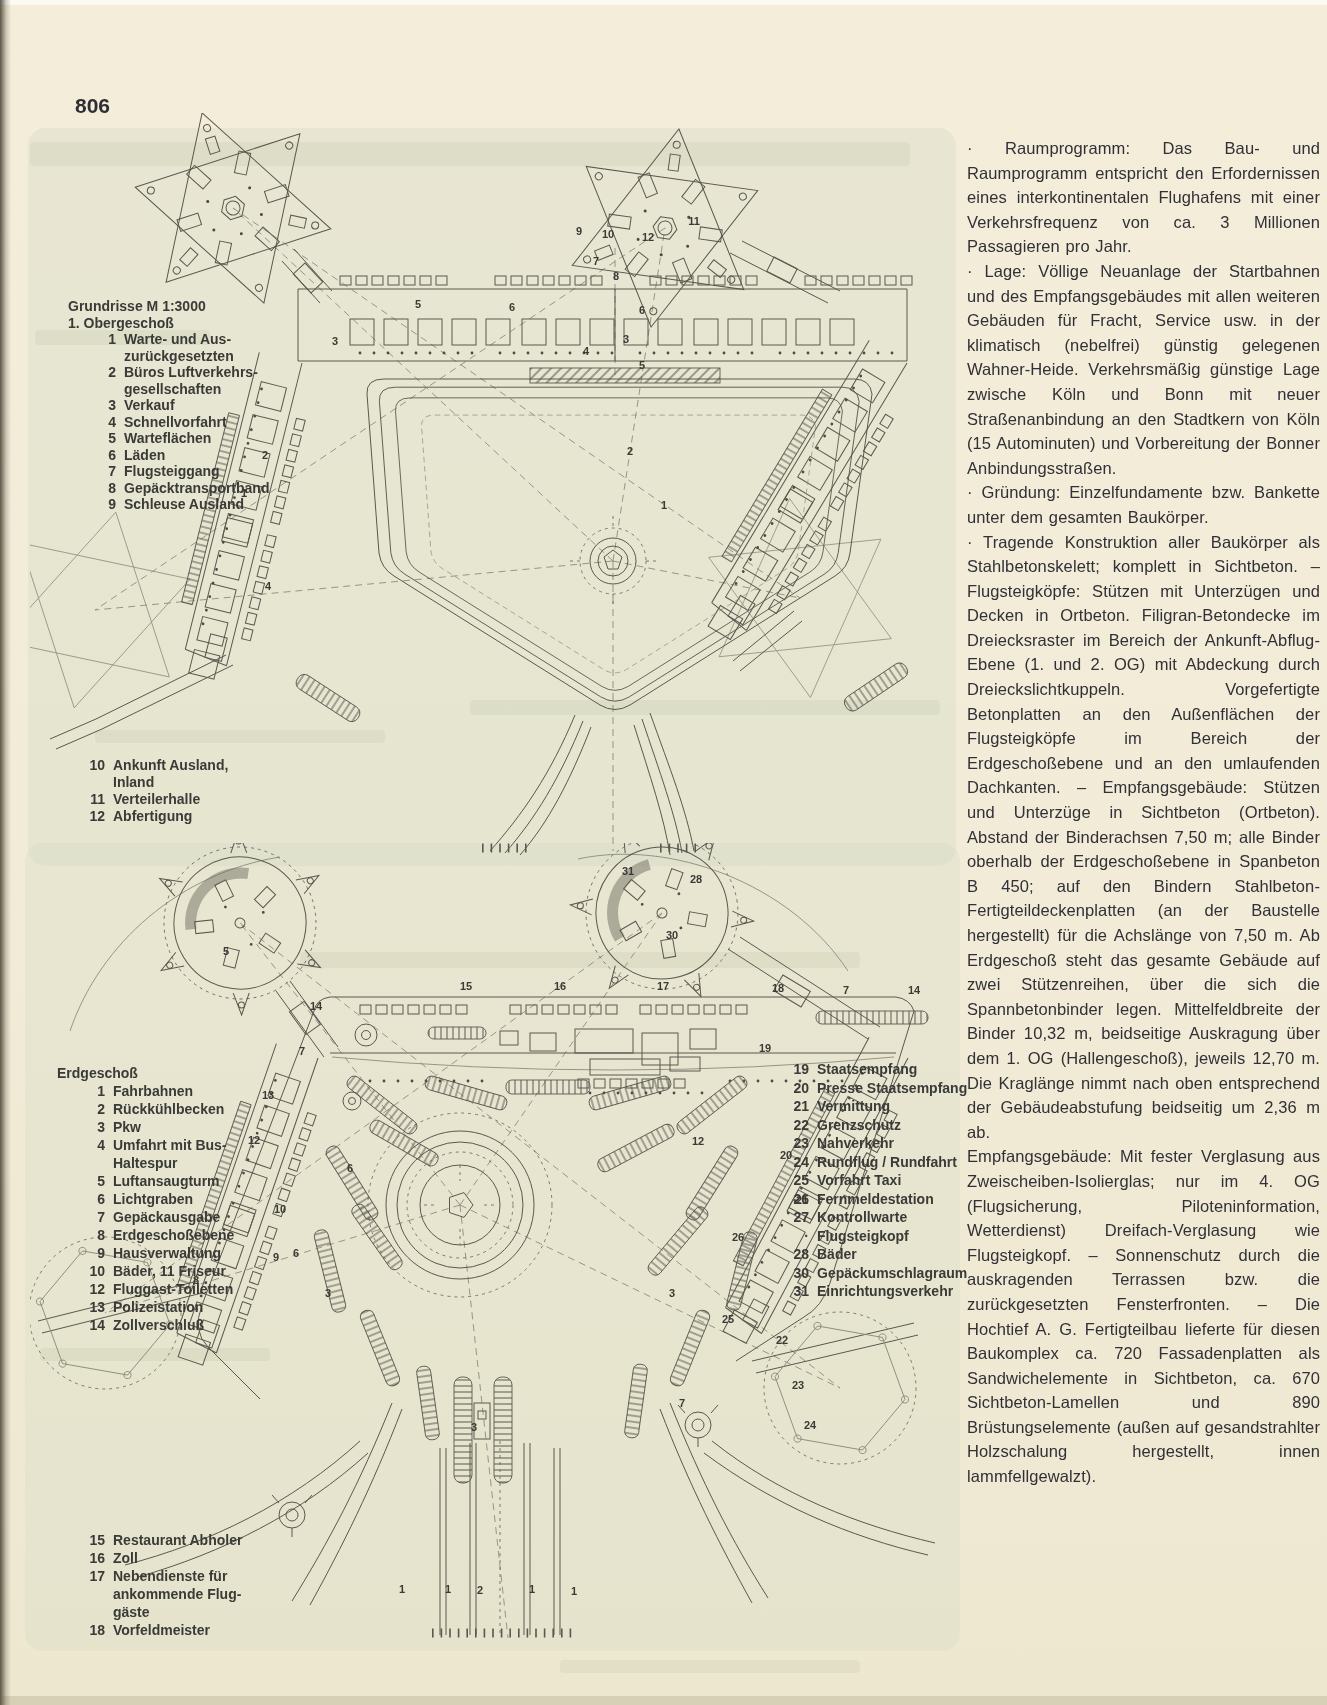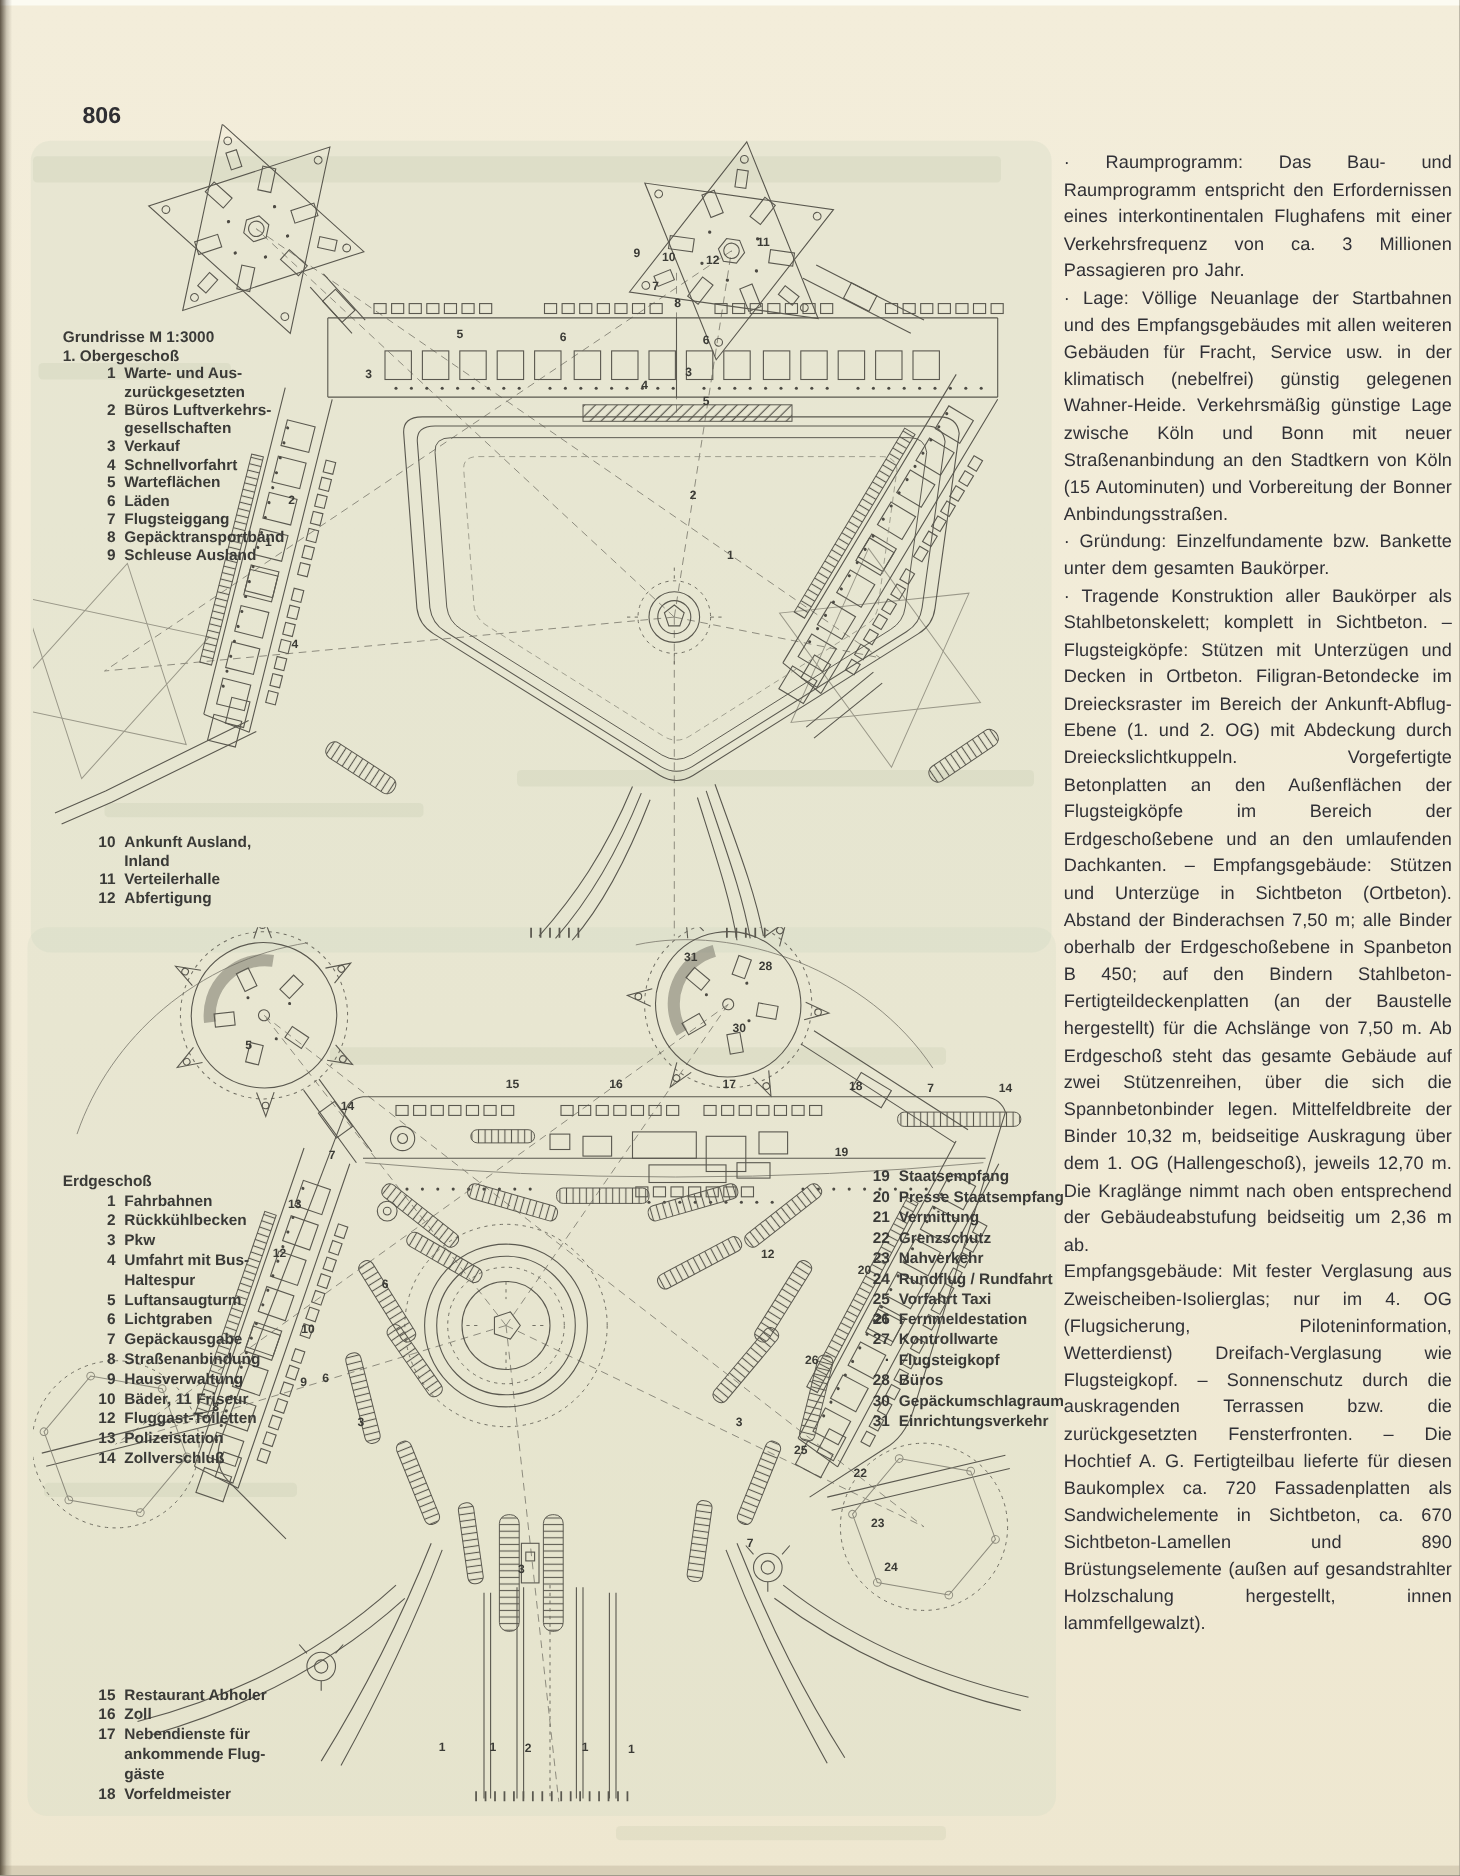--- a/index.html
+++ b/index.html
@@ -16,21 +16,21 @@
   .plan-tint{position:absolute;z-index:0;border-radius:18px;}
   .smudge{position:absolute;background:rgba(138,154,118,.10);z-index:0;border-radius:4px;}
 
   #page-number{position:absolute;left:75px;top:94px;font-size:21px;font-weight:700;color:#2f2f33;z-index:4;}
 
   .legend{position:absolute;z-index:4;color:#3a3a37;font-weight:700;}
   .legend .leg-title{margin:0 0 0 0;}
   .legend .leg-row{display:flex;align-items:flex-start;}
   .legend .leg-num{flex:none;text-align:right;margin-right:8px;}
   .legend .leg-label{white-space:pre-line;}
-  #legend-og{left:57px;top:298px;width:210px;font-size:14px;line-height:16.5px;}
+  #legend-og{left:68px;top:298px;width:210px;font-size:14px;line-height:16.5px;}
   #legend-og .leg-num{width:48px;}
   #legend-og2{left:57px;top:757px;width:210px;font-size:14px;line-height:17px;}
   #legend-og2 .leg-num{width:48px;}
   #legend-eg{left:57px;top:1064px;width:215px;font-size:14px;line-height:18px;}
   #legend-eg .leg-num{width:48px;}
   #legend-eg2{left:57px;top:1531px;width:215px;font-size:14px;line-height:18px;}
   #legend-eg2 .leg-num{width:48px;}
   #legend-mid{left:775px;top:1060px;width:310px;font-size:14px;line-height:18.5px;}
   #legend-mid .leg-num{width:34px;}
 
@@ -695,21 +695,21 @@
           <span class="leg-label">Lichtgraben</span>
         </div>
 
         <div class="leg-row">
           <span class="leg-num">7</span>
           <span class="leg-label">Gepäckausgabe</span>
         </div>
 
         <div class="leg-row">
           <span class="leg-num">8</span>
-          <span class="leg-label">Straßenanbindung</span>
+          <span class="leg-label">Erdgeschoßebene</span>
         </div>
 
         <div class="leg-row">
           <span class="leg-num">9</span>
           <span class="leg-label">Hausverwaltung</span>
         </div>
 
         <div class="leg-row">
           <span class="leg-num">10</span>
           <span class="leg-label">Bäder, 11 Friseur</span>
@@ -807,21 +807,21 @@
           <span class="leg-label">Kontrollwarte</span>
         </div>
 
         <div class="leg-row">
           <span class="leg-num">·</span>
           <span class="leg-label">Flugsteigkopf</span>
         </div>
 
         <div class="leg-row">
           <span class="leg-num">28</span>
-          <span class="leg-label">Büros</span>
+          <span class="leg-label">Bäder</span>
         </div>
 
 
         <div class="leg-row">
           <span class="leg-num">30</span>
           <span class="leg-label">Gepäckumschlagraum</span>
         </div>
 
         <div class="leg-row">
           <span class="leg-num">31</span>

